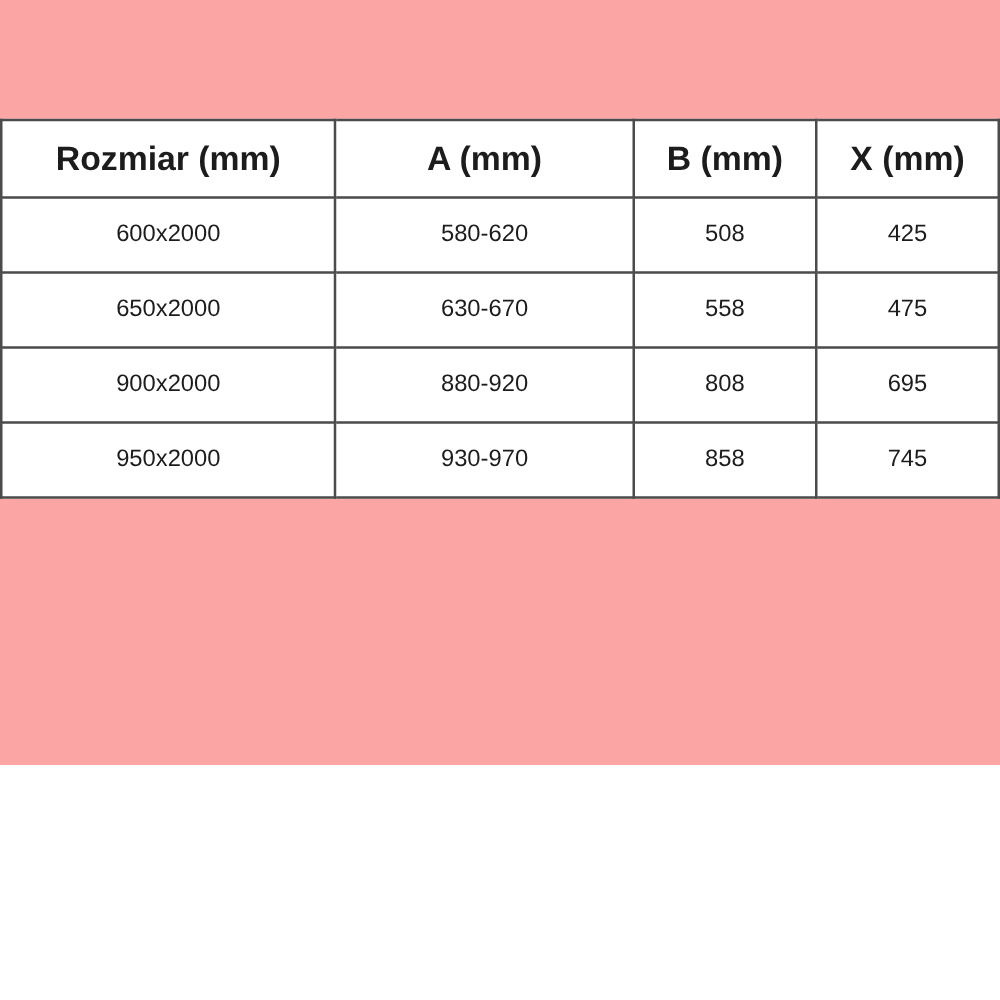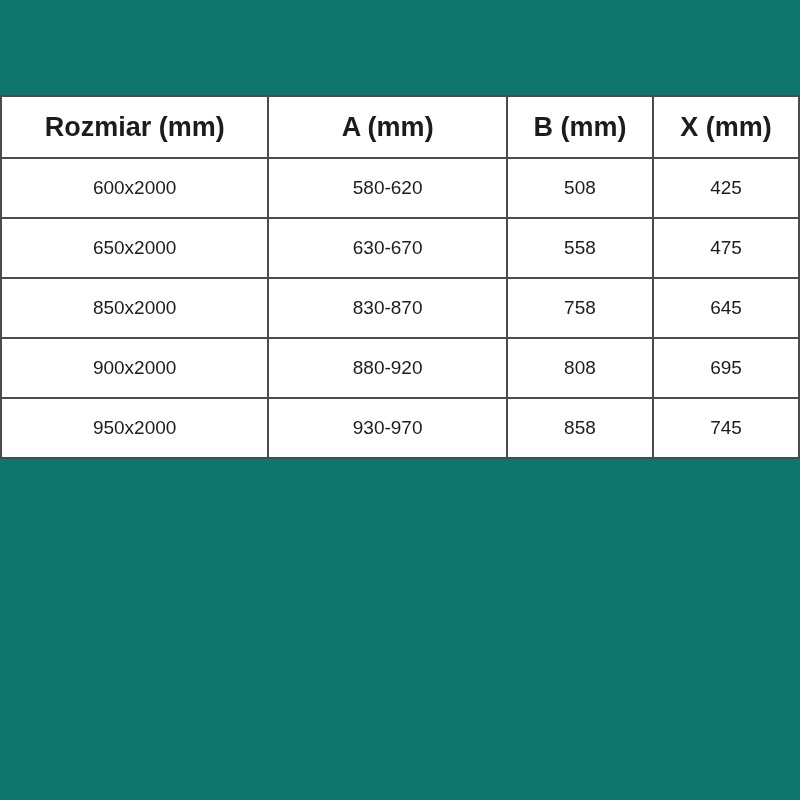--- a/index.html
+++ b/index.html
@@ -3,22 +3,22 @@
 <meta charset="utf-8">
 <style>
   html, body {
     margin: 0;
     padding: 0;
     background: #ffffff;
   }
   .page {
     position: relative;
     width: 800px;
-    height: 800px;
-    background: #0f766e;
+    height: 612px;
+    background: #fca5a5;
     font-family: "Liberation Sans", sans-serif;
     overflow: hidden;
   }
   table.spec-table {
     position: absolute;
     top: 95px;
     left: 0;
     width: 800px;
     border-collapse: collapse;
     table-layout: fixed;
@@ -75,26 +75,20 @@
         <td>508</td>
         <td>425</td>
       </tr>
       <tr>
         <td>650x2000</td>
         <td>630-670</td>
         <td>558</td>
         <td>475</td>
       </tr>
       <tr>
-        <td>850x2000</td>
-        <td>830-870</td>
-        <td>758</td>
-        <td>645</td>
-      </tr>
-      <tr>
         <td>900x2000</td>
         <td>880-920</td>
         <td>808</td>
         <td>695</td>
       </tr>
       <tr>
         <td>950x2000</td>
         <td>930-970</td>
         <td>858</td>
         <td>745</td>

